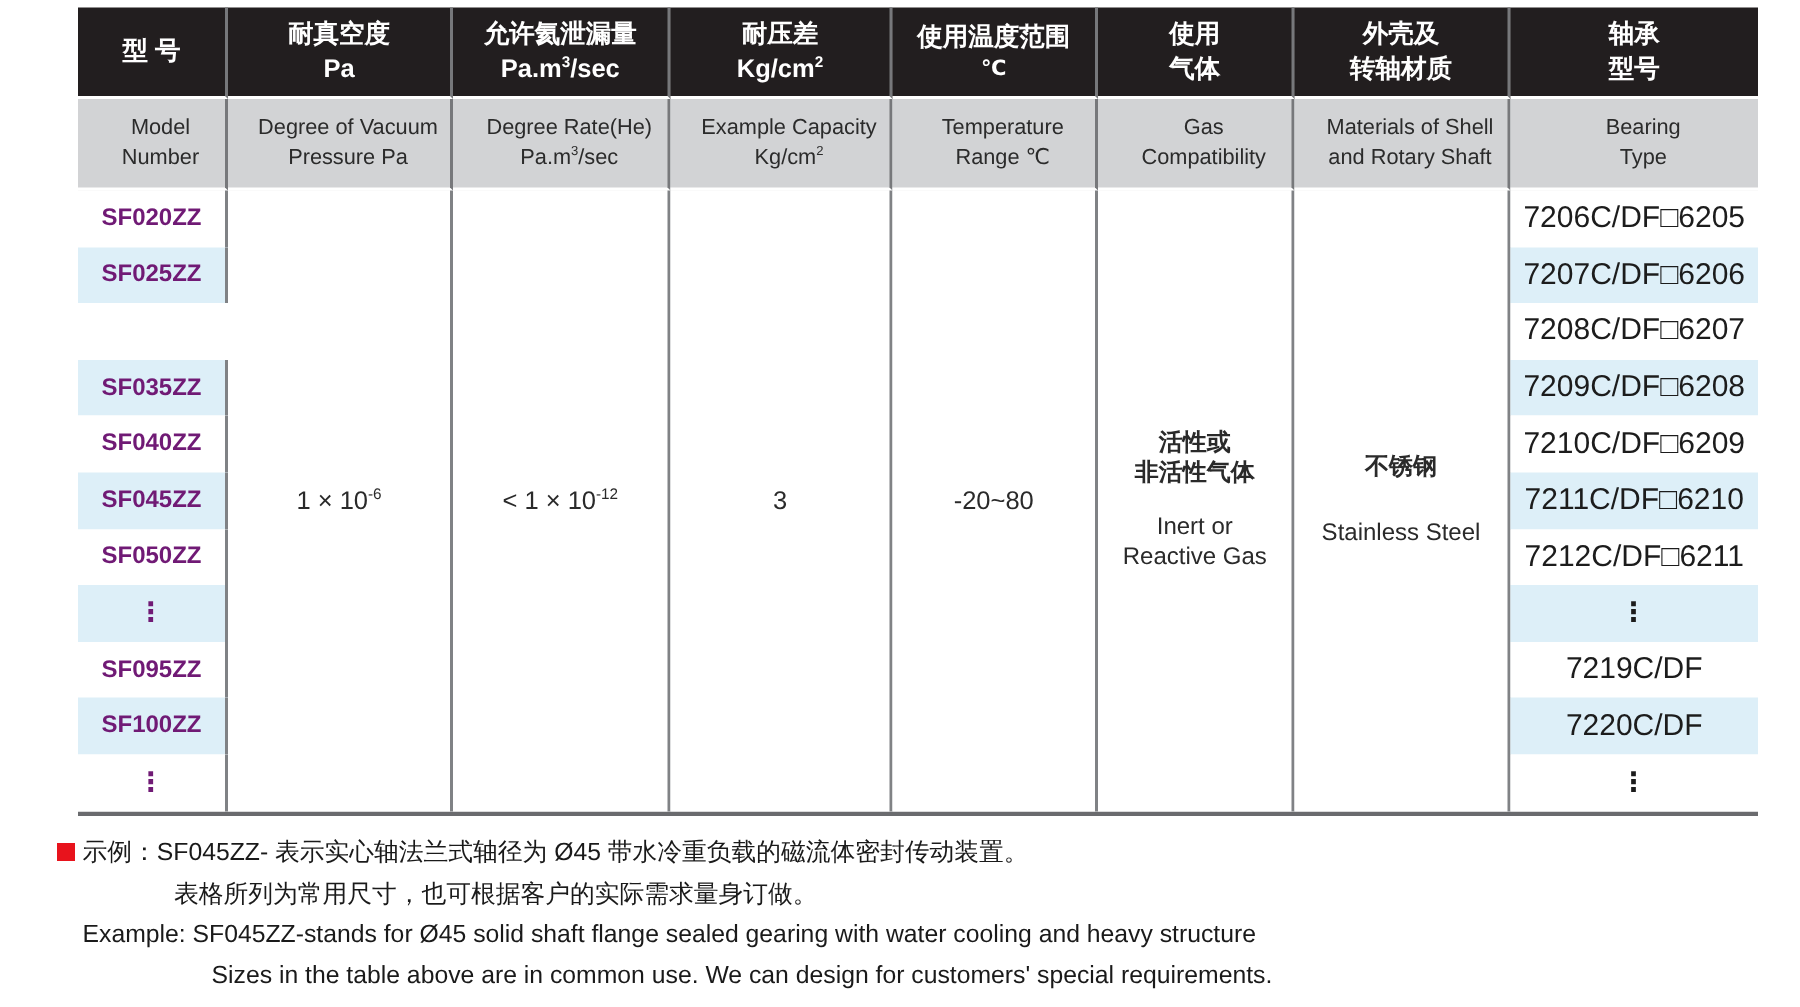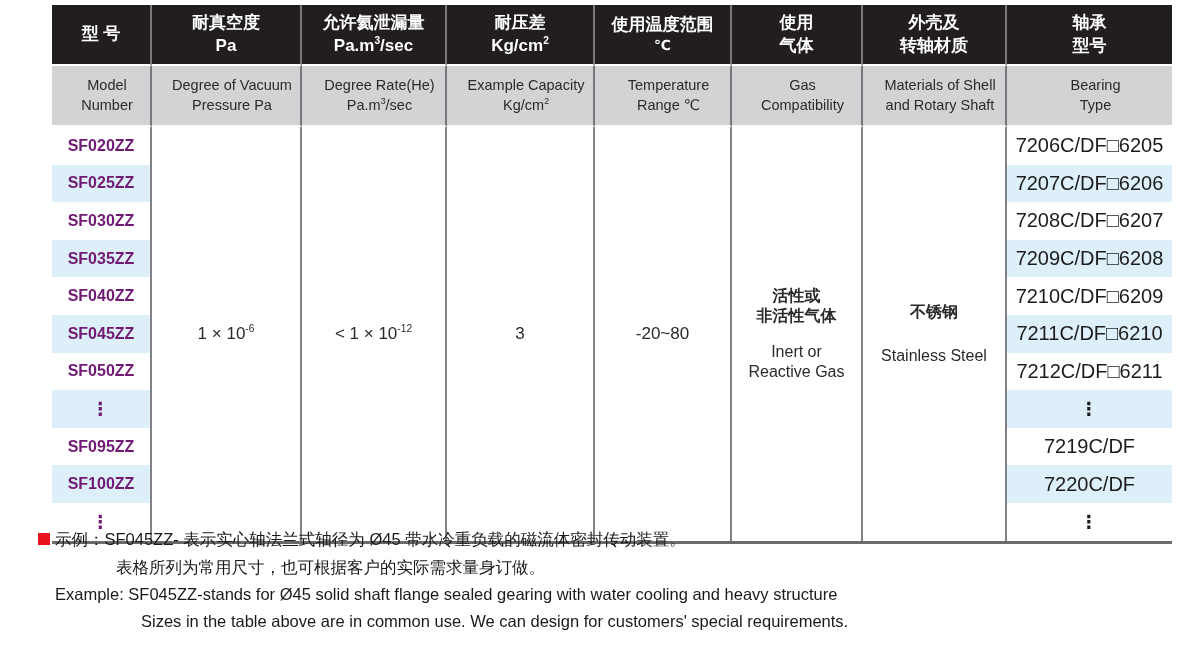--- a/index.html
+++ b/index.html
@@ -49,21 +49,21 @@
     border-right: 2px solid #808285; text-align: center; grid-row: 3 / span 11;
   }
   .r3{grid-row:3}.r4{grid-row:4}.r5{grid-row:5}.r6{grid-row:6}.r7{grid-row:7}.r8{grid-row:8}
   .r9{grid-row:9}.r10{grid-row:10}.r11{grid-row:11}.r12{grid-row:12}.r13{grid-row:13}
   .c2{grid-column:2}.c3{grid-column:3}.c4{grid-column:4}.c5{grid-column:5}.c6{grid-column:6}.c7{grid-column:7}
   sup { font-size: 0.6em; vertical-align: super; line-height: 0; }
   .ellipsis { font-weight: bold; font-size: 18px; letter-spacing: 1px; }
   .gas-block .zh, .mat-block .zh { font-weight: bold; font-size: 16px; line-height: 1.25; }
   .gas-block .en, .mat-block .en { font-weight: normal; font-size: 16px; line-height: 1.25; }
   .gap-sm { height: 16px; } .gap-md { height: 24px; }
-  .notes { position: absolute; left: 38px; top: 525px; width: 1130px; color: #1a1a1a; }
+  .notes { position: absolute; left: 38px; top: 554px; width: 1130px; color: #1a1a1a; }
   .note-line { font-size: 16.5px; line-height: 28px; white-space: nowrap; }
   .note-zh1 { display: flex; align-items: center; }
   .marker {
     display: inline-block; width: 12px; height: 12px; background: #e8131c;
     margin-right: 5px; flex: 0 0 auto;
   }
   .note-zh2 { padding-left: 78px; }
   .note-en1 { padding-left: 17px; line-height: 27px; }
   .note-en2 { padding-left: 103px; line-height: 27px; }
 </style>
@@ -132,21 +132,20 @@
     <span>Materials of Shell</span>
     <span>and Rotary Shaft</span>
   </div>
   <div class="scell last">
     <span>Bearing</span>
     <span>Type</span>
   </div>
 
   <div class="mcell r3">SF020ZZ</div>
   <div class="mcell r4 striped">SF025ZZ</div>
-  <div class="mcell r5">SF030ZZ</div>
   <div class="mcell r6 striped">SF035ZZ</div>
   <div class="mcell r7">SF040ZZ</div>
   <div class="mcell r8 striped">SF045ZZ</div>
   <div class="mcell r9">SF050ZZ</div>
   <div class="mcell r10 striped ellipsis">⋮</div>
   <div class="mcell r11">SF095ZZ</div>
   <div class="mcell r12 striped">SF100ZZ</div>
   <div class="mcell r13 ellipsis">⋮</div>
 
   <div class="merged c2">

